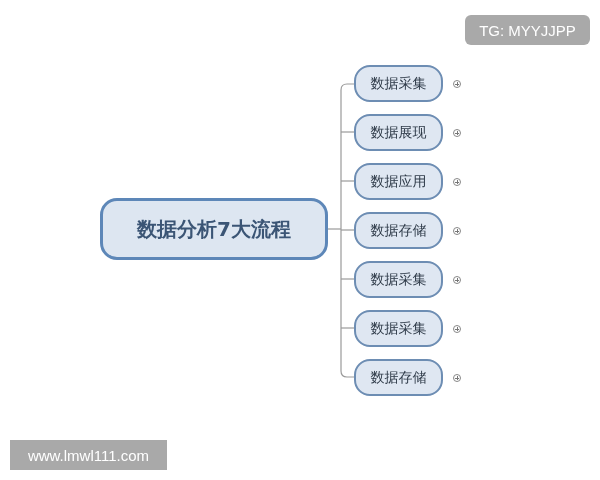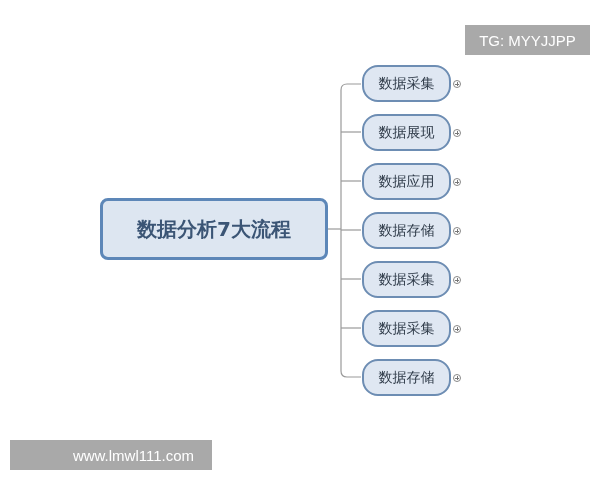--- a/index.html
+++ b/index.html
@@ -1,18 +1,18 @@
 <!DOCTYPE html>
 <html><head>
 <meta charset="utf-8">
 <style>
   html,body{margin:0;padding:0;}
   body{width:600px;height:480px;background:#ffffff;position:relative;overflow:hidden;font-family:"DejaVu Sans",sans-serif;}
-  .root-node{position:absolute;left:100px;top:198px;width:228px;height:62px;box-sizing:border-box;border:3px solid #5d87b8;border-radius:8px;background:#dde6f1;display:flex;align-items:center;justify-content:center;font-size:20px;font-weight:bold;color:#3b5575;}
-  .child{position:absolute;left:362px;width:89px;height:37px;box-sizing:border-box;border:2px solid #6d8db3;border-radius:16px;background:#dfe7f2;display:flex;align-items:center;justify-content:center;font-size:14px;color:#2e3a48;}
+  .root-node{position:absolute;left:100px;top:198px;width:228px;height:62px;box-sizing:border-box;border:3px solid #5d87b8;border-radius:17px;background:#dde6f1;display:flex;align-items:center;justify-content:center;font-size:20px;font-weight:bold;color:#3b5575;}
+  .child{position:absolute;left:354px;width:89px;height:37px;box-sizing:border-box;border:2px solid #6d8db3;border-radius:16px;background:#dfe7f2;display:flex;align-items:center;justify-content:center;font-size:14px;color:#2e3a48;}
   .plus{position:absolute;left:453px;width:8px;height:8px;border:1px solid #888;border-radius:50%;box-sizing:border-box;}
   .plus::before{content:"";position:absolute;left:1px;right:1px;top:3px;height:1px;background:#777;}
   .plus::after{content:"";position:absolute;top:1px;bottom:1px;left:3px;width:1px;background:#777;}
   .wm{position:absolute;background:#a9a9a9;color:#ffffff;font-family:"Liberation Sans",sans-serif;font-size:15px;display:flex;align-items:center;justify-content:center;}
   svg.lines{position:absolute;left:0;top:0;}
 </style>
 </head>
 <body>
 
 <svg class="lines" width="600" height="480">
@@ -59,18 +59,18 @@
 <div class="child" style="top:310px">
     <span>数据采集</span>
   </div>
 <div class="plus" style="top:325px"></div>
 
 <div class="child" style="top:359px">
     <span>数据存储</span>
   </div>
 <div class="plus" style="top:374px"></div>
 
-<div class="wm" style="left:465px;top:25px;width:125px;height:30px;">
+<div class="wm" style="left:465px;top:15px;width:125px;height:30px;border-radius:6px;">
   <span>TG: MYYJJPP</span>
 </div>
-<div class="wm" style="left:10px;top:440px;width:157px;height:30px;padding-left:45px;">
+<div class="wm" style="left:10px;top:440px;width:157px;height:30px;">
   <span>www.lmwl111.com</span>
 </div>
 
 </body></html>

